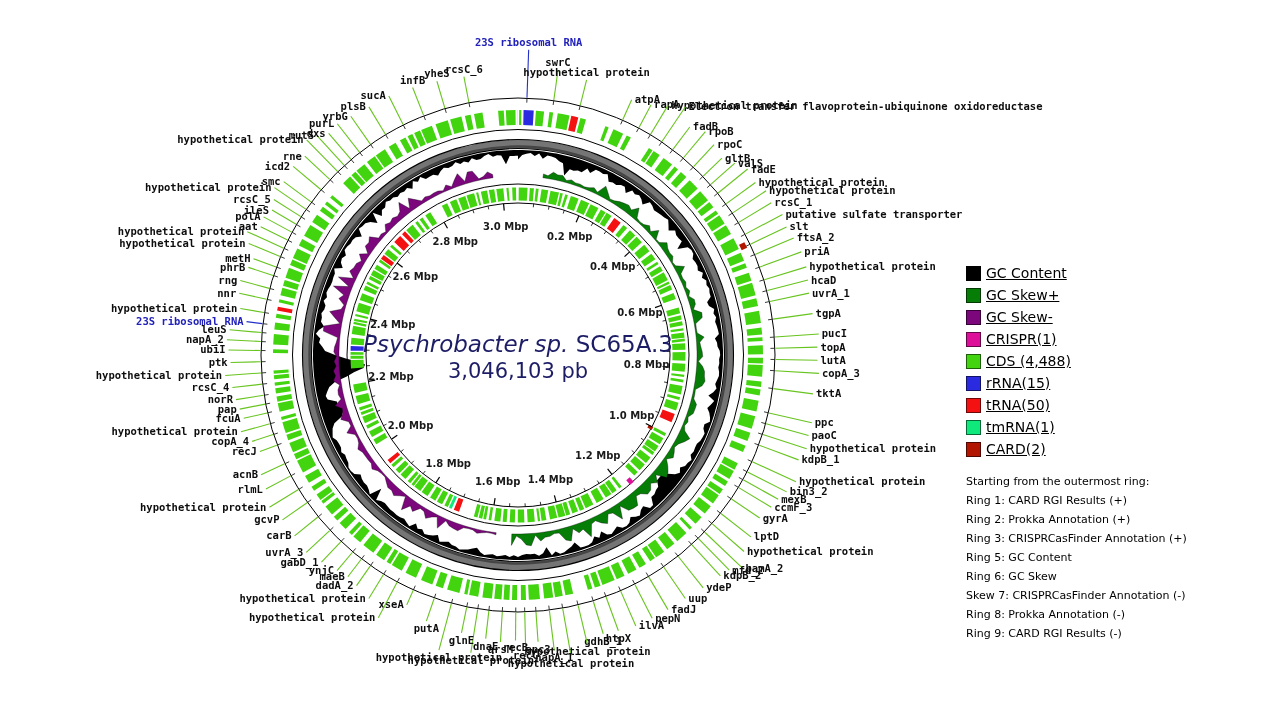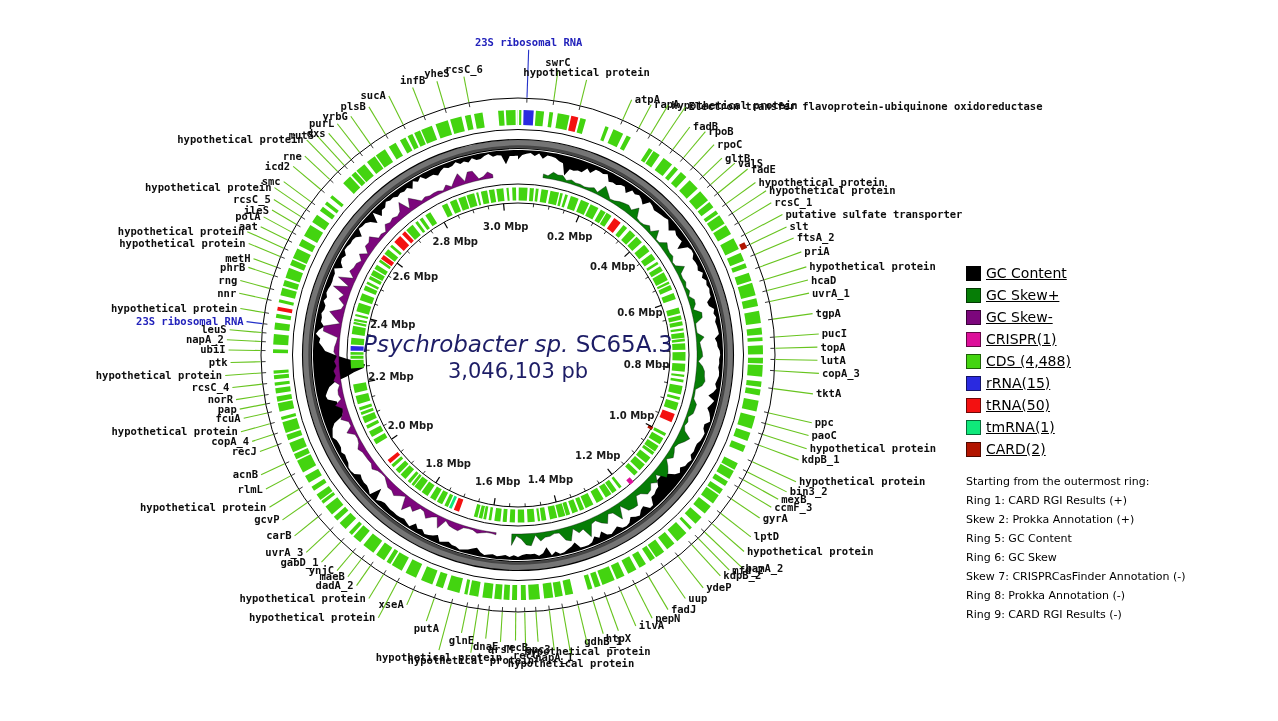--- a/index.html
+++ b/index.html
@@ -750,20 +750,21 @@
       </div>
     <div class="lg-item">
         <span class="sw" style="background: rgb(178, 21, 0);"></span>
         <span>CARD(2)</span>
       </div>
   </div>
 
   <div class="caption">
     <div class="cap-line">Starting from the outermost ring:</div>
     <div class="cap-line">Ring 1: CARD RGI Results (+)</div>
-    <div class="cap-line">Skew 2: Prokka Annotation (+)</div>
+    <div class="cap-line">Ring 2: Prokka Annotation (+)</div>
+    <div class="cap-line">Ring 3: CRISPRCasFinder Annotation (+)</div>
     <div class="cap-line">Ring 5: GC Content</div>
     <div class="cap-line">Ring 6: GC Skew</div>
     <div class="cap-line">Skew 7: CRISPRCasFinder Annotation (-)</div>
     <div class="cap-line">Ring 8: Prokka Annotation (-)</div>
     <div class="cap-line">Ring 9: CARD RGI Results (-)</div>
   </div>
 </div>
 
 </body></html>

